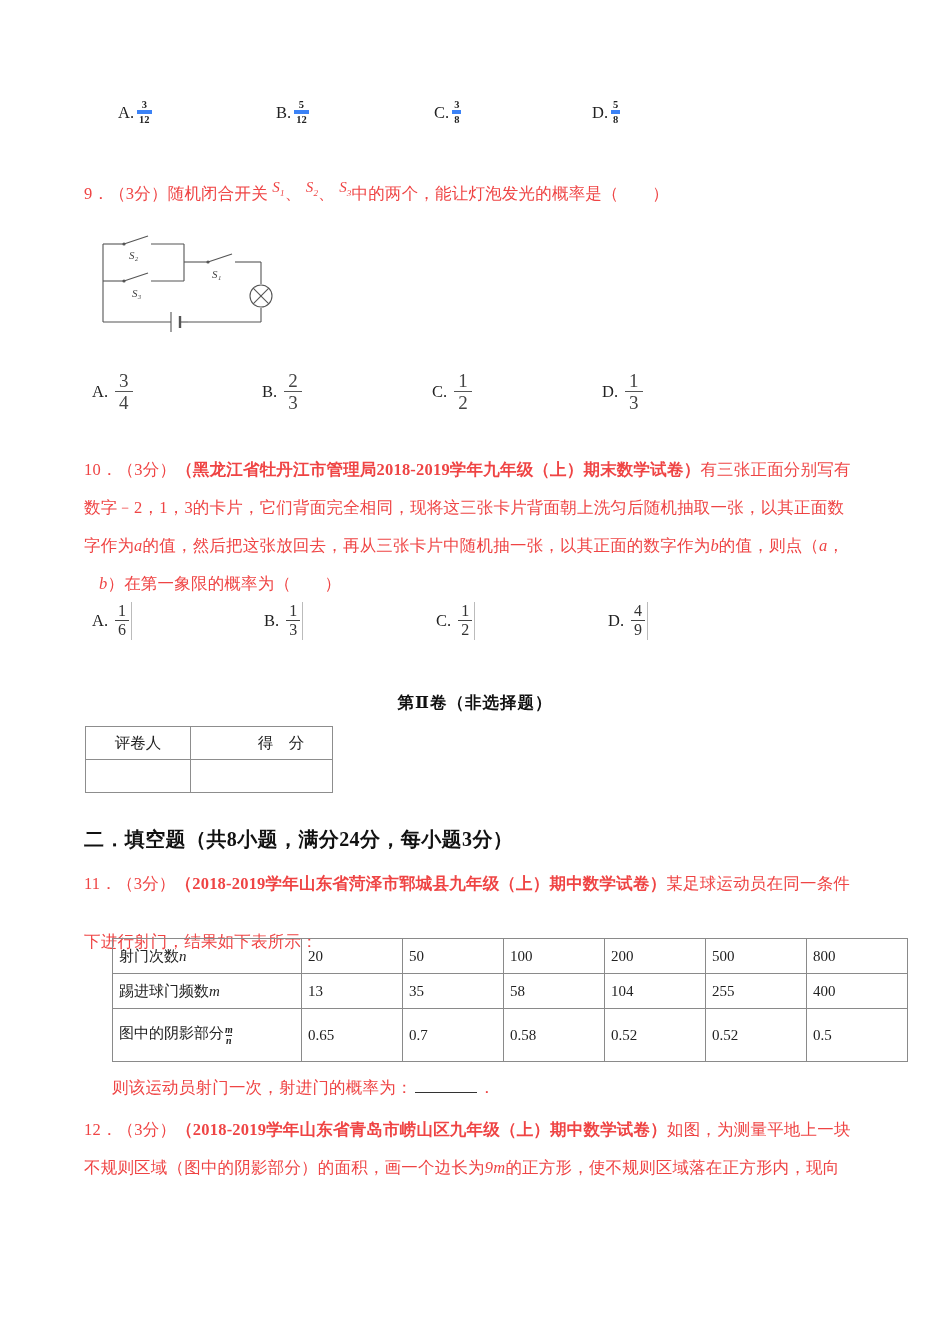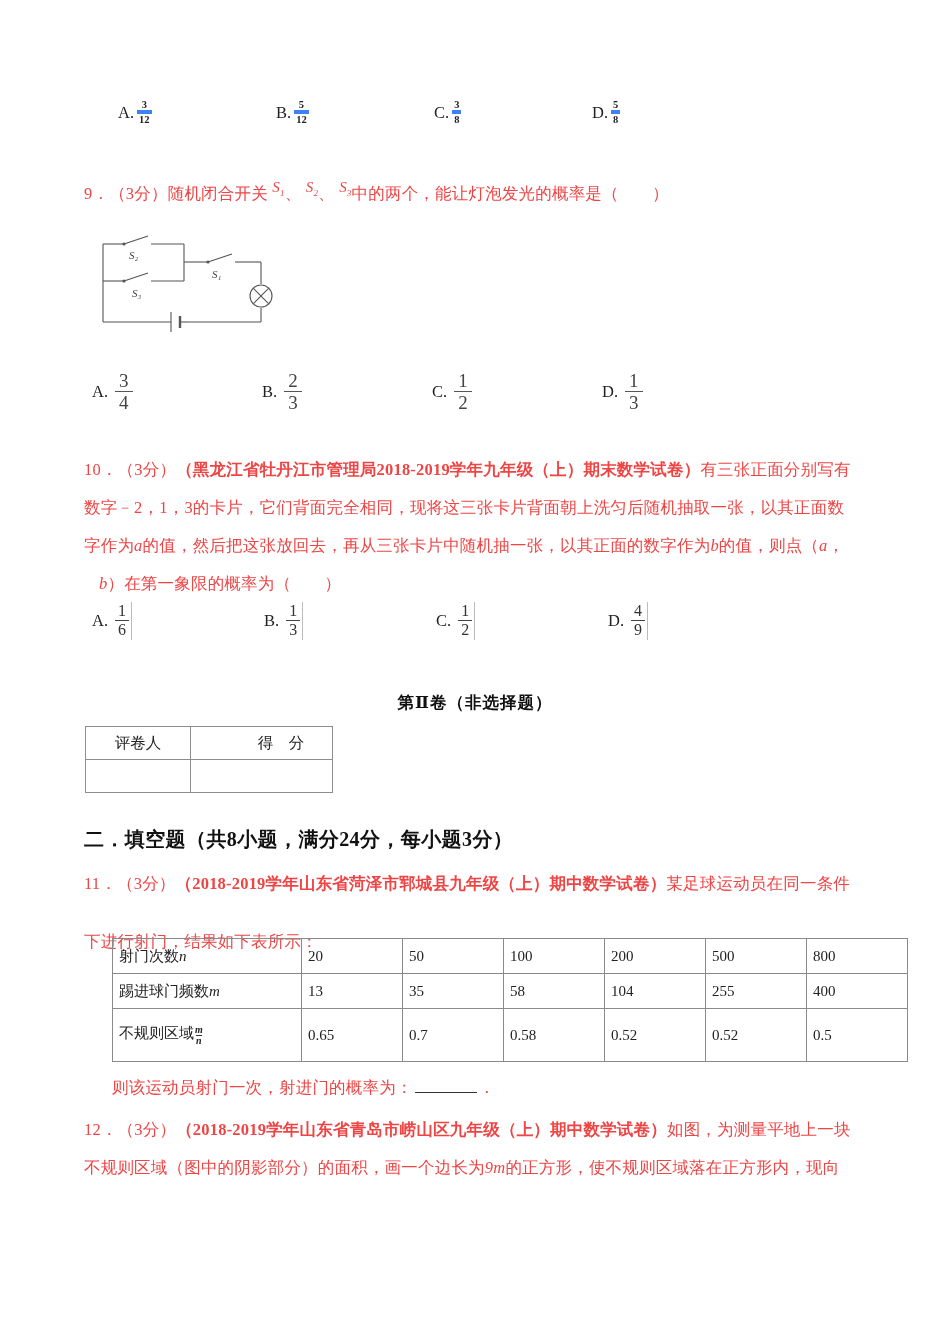--- a/index.html
+++ b/index.html
@@ -386,21 +386,21 @@
       </td>
       <td class="val-cell">13</td>
       <td class="val-cell">35</td>
       <td class="val-cell">58</td>
       <td class="val-cell">104</td>
       <td class="val-cell">255</td>
       <td class="val-cell">400</td>
     </tr>
     <tr class="r3">
       <td class="head-cell">
-        <span>不规则区域</span><span class="mn-frac">
+        <span>图中的阴影部分</span><span class="mn-frac">
           <span class="num">m</span>
           <span class="den">n</span>
         </span>
       </td>
       <td class="val-cell">0.65</td>
       <td class="val-cell">0.7</td>
       <td class="val-cell">0.58</td>
       <td class="val-cell">0.52</td>
       <td class="val-cell">0.52</td>
       <td class="val-cell">0.5</td>

